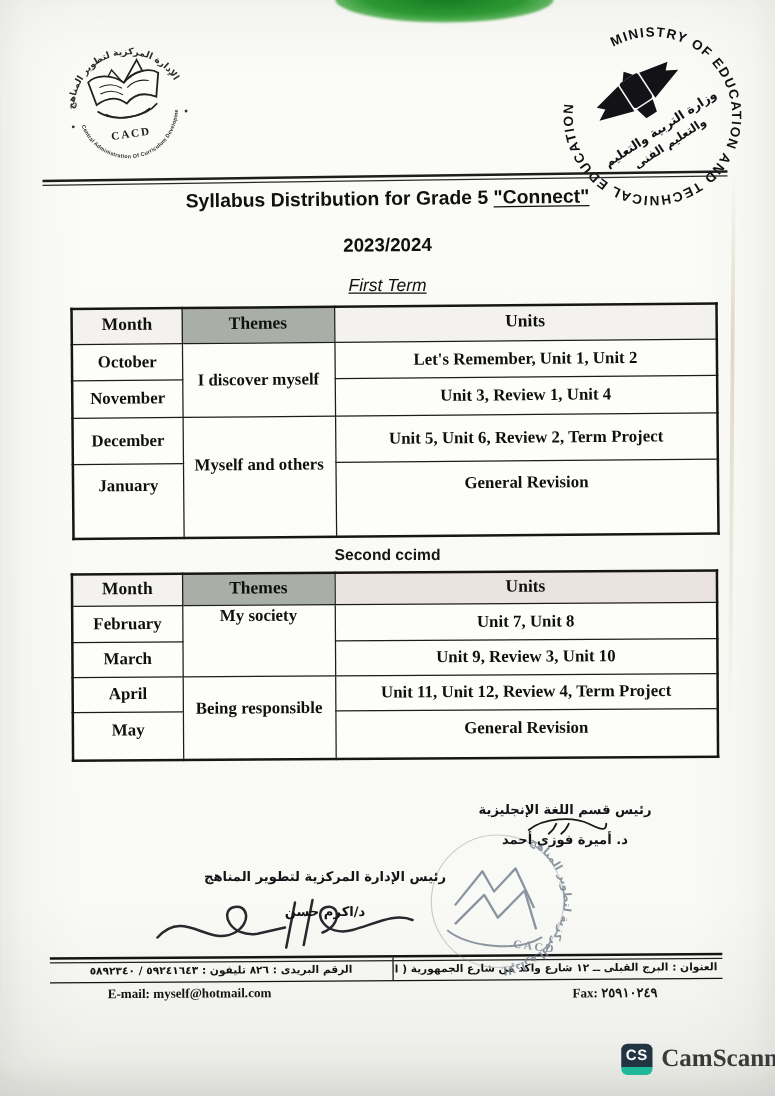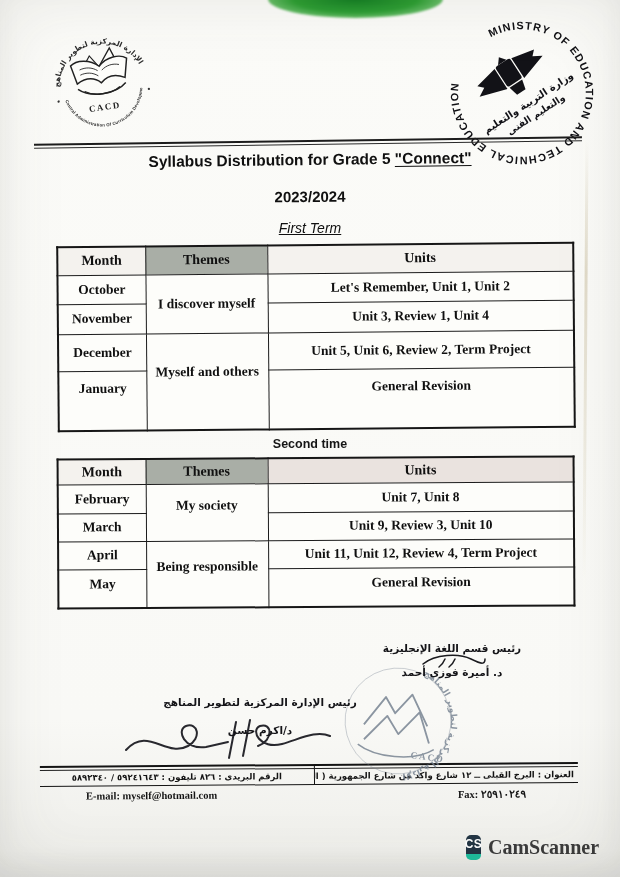--- a/index.html
+++ b/index.html
@@ -46,21 +46,21 @@
   .t1 tbody tr:nth-child(4){height:60px;}
   .t1 tbody tr:nth-child(4) td{vertical-align:top;padding-top:9px;}
   .t1 .theme-2{padding-bottom:18px;vertical-align:middle !important;padding-top:0 !important;}
   .t2 thead tr{height:25px;}
   .t2 tbody tr:nth-child(1){height:29px;}
   .t2 tbody tr:nth-child(2){height:28px;}
   .t2 tbody tr:nth-child(3){height:28px;}
   .t2 tbody tr:nth-child(4){height:39px;}
   .t2 tbody tr:nth-child(4) td{vertical-align:top;padding-top:6px;}
   .t2 .th-units{background:#eae3df !important;}
-  .t2 .theme-1{vertical-align:top;padding-top:13px;}
+  .t2 .theme-1{vertical-align:top;padding-top:0;}
   .t2 .theme-2{padding-bottom:14px;vertical-align:middle !important;padding-top:0 !important;}
   
   .sig{position:absolute;color:#141418;font-family:"DejaVu Sans",sans-serif;font-weight:bold;text-align:center;z-index:3;}
   .sig-title{font-size:10.5px;}
   .sig-name{font-size:10.5px;}
   .sig-right{left:352px;top:614px;width:200px;margin-top:28px;}
   .sig-left{left:50px;top:618px;width:238px;}
   .sig-center{left:156px;top:696px;width:208px;}
   .sig-center .sig-name{margin-top:16px;text-align:center;}
   .scribble{display:block;margin:-3px auto -5px auto;}
@@ -72,23 +72,23 @@
   .f-row1{display:flex;border-top:2.2px solid #141414;border-bottom:1.8px solid #141414;position:relative;}
   .f-row1::before{content:'';position:absolute;top:1.5px;left:0;right:0;border-top:1px solid #222;}
   .f-cell{font-family:"DejaVu Sans",sans-serif;font-weight:bold;font-size:8.5px;
         padding:5px 4px 3px 4px;white-space:nowrap;overflow:hidden;text-align:center;}
   .f-left{width:51%;}
   .f-right{width:49%;border-left:1.6px solid #141414;}
   .f-row2{display:flex;justify-content:space-between;padding:4px 52px 0 46px;
         font-family:"Liberation Serif","DejaVu Serif",serif;font-weight:bold;font-size:10.5px;}
   
   .camscanner{position:absolute;left:466px;top:835px;display:flex;align-items:center;gap:7px;}
-  .cs-icon{width:15px;height:25px;border-radius:5px;box-sizing:border-box;
+  .cs-icon{width:25px;height:25px;border-radius:5px;box-sizing:border-box;
         background:linear-gradient(180deg,#233544 0%,#233544 76%,#1fbf9f 76%,#1fbf9f 100%);
-        color:#fff;display:flex;align-items:flex-start;justify-content:center;}
+        color:#fff;display:flex;align-items:flex-start;justify-content:center;margin-left:31px;}
   .cs-icon span{font-size:12px;font-weight:bold;line-height:19px;letter-spacing:.5px;}
   .cs-label{font-family:Liberation Serif, serif;font-weight:600;font-size:20px;color:#3b3b3b;}
   .crease{position:absolute;left:584px;top:140px;width:3px;height:440px;transform:rotate(.4deg);
         background:linear-gradient(180deg,rgba(165,145,95,0) 0%,rgba(165,145,95,.30) 30%,rgba(165,145,95,.14) 70%,rgba(165,145,95,0) 100%);}
 </style>
 </head>
 <body>
 
 <div class="page">
 
@@ -176,21 +176,21 @@
         <td class="theme-2" rowspan="2">Myself and others</td>
         <td>Unit 5, Unit 6, Review 2, Term Project</td>
       </tr>
       <tr>
         <td>January</td>
         <td>General Revision</td>
       </tr>
     </tbody>
   </table>
 
-  <div class="second-heading">Second time</div>
+  <div class="second-heading">Second ccimd</div>
 
   <table class="syllabus-table t2">
     <colgroup>
         <col style="width:88px">
         <col style="width:122px">
         <col>
       </colgroup>
     <thead>
       <tr>
         <th class="th-month">Month</th>

